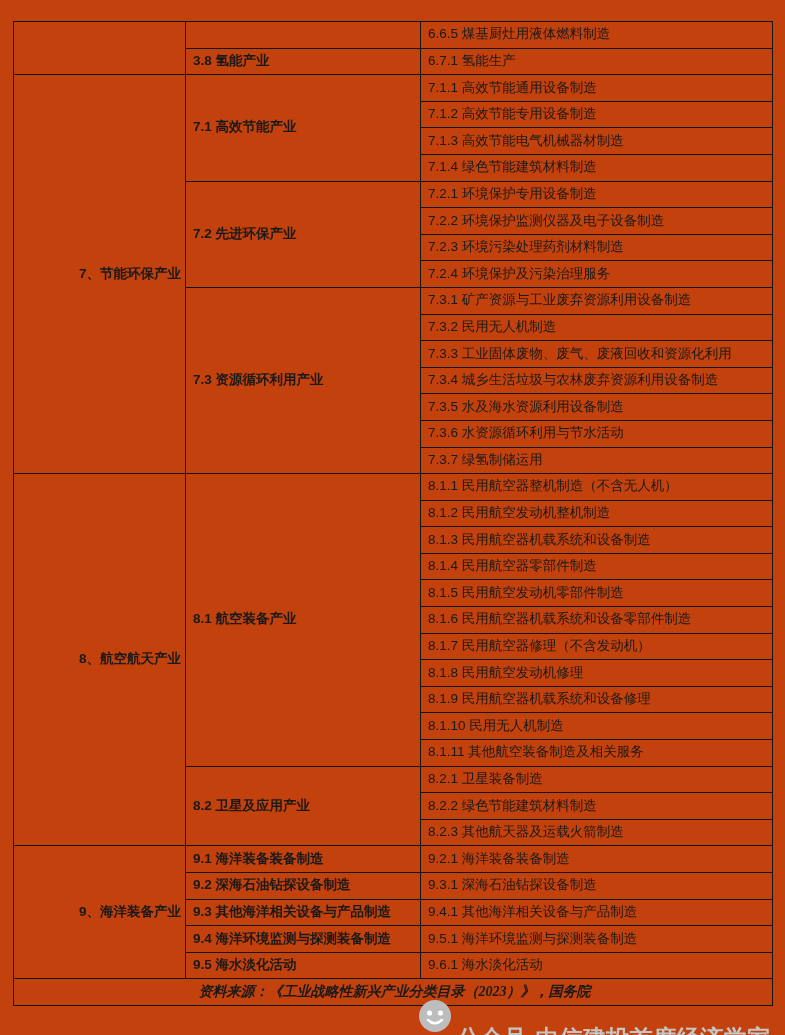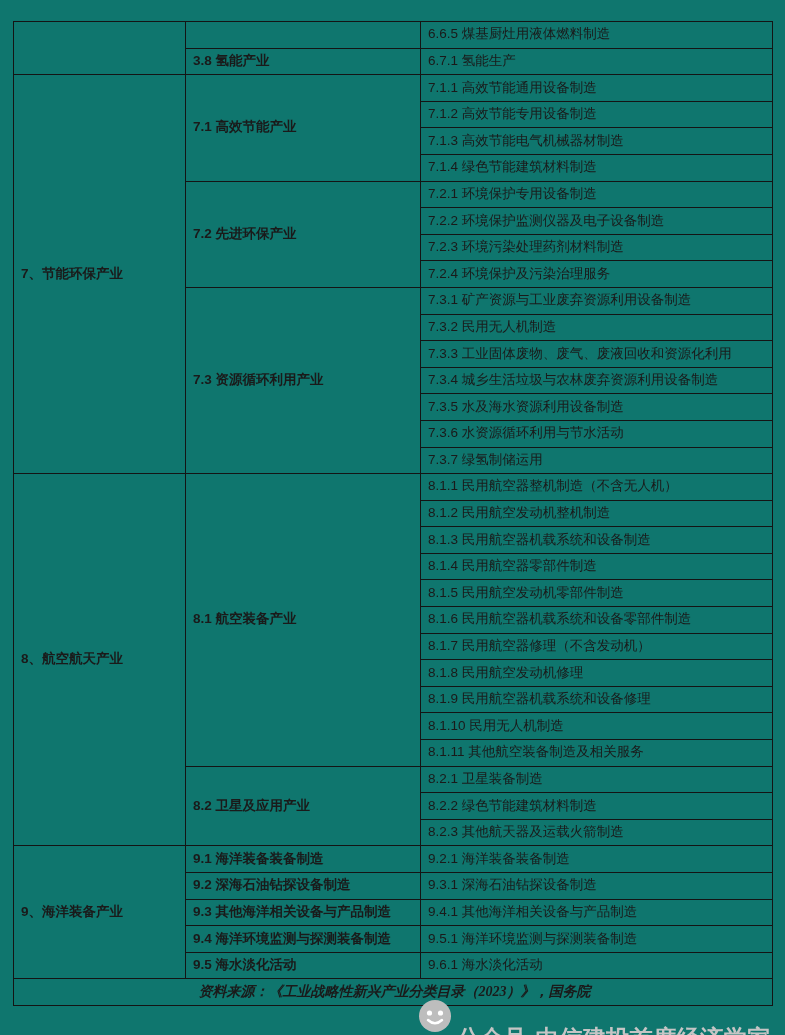--- a/index.html
+++ b/index.html
@@ -1,20 +1,20 @@
 <!DOCTYPE html>
 <html><head>
 <meta charset="utf-8">
 <style>
   html, body { margin: 0; padding: 0; background: #ffffff; }
   .canvas {
     position: relative;
     width: 785px;
     height: 1035px;
-    background: #0f766e;
+    background: #c2410c;
     font-family: "Liberation Sans", sans-serif;
     color: #1a1a1a;
     overflow: hidden;
   }
   table.cls {
     position: absolute;
     left: 13px;
     top: 21px;
     width: 759px;
     border-collapse: collapse;
@@ -24,21 +24,21 @@
     border: 1px solid #141414;
     height: 25.6px;
     font-size: 13.5px;
     line-height: 1.1;
     padding: 0 4px 0 7px;
     vertical-align: middle;
     white-space: nowrap;
     overflow: hidden;
   }
   td.cat {
-    text-align: left;
+    text-align: right;
     font-weight: bold;
     font-size: 14px;
     padding: 0 2px;
   }
   td.sub { font-weight: bold; font-size: 13.5px; }
   td.item { font-weight: normal; font-size: 13.5px; }
   tr.source-row td {
     text-align: center;
     font-style: italic;
     font-weight: bold;

